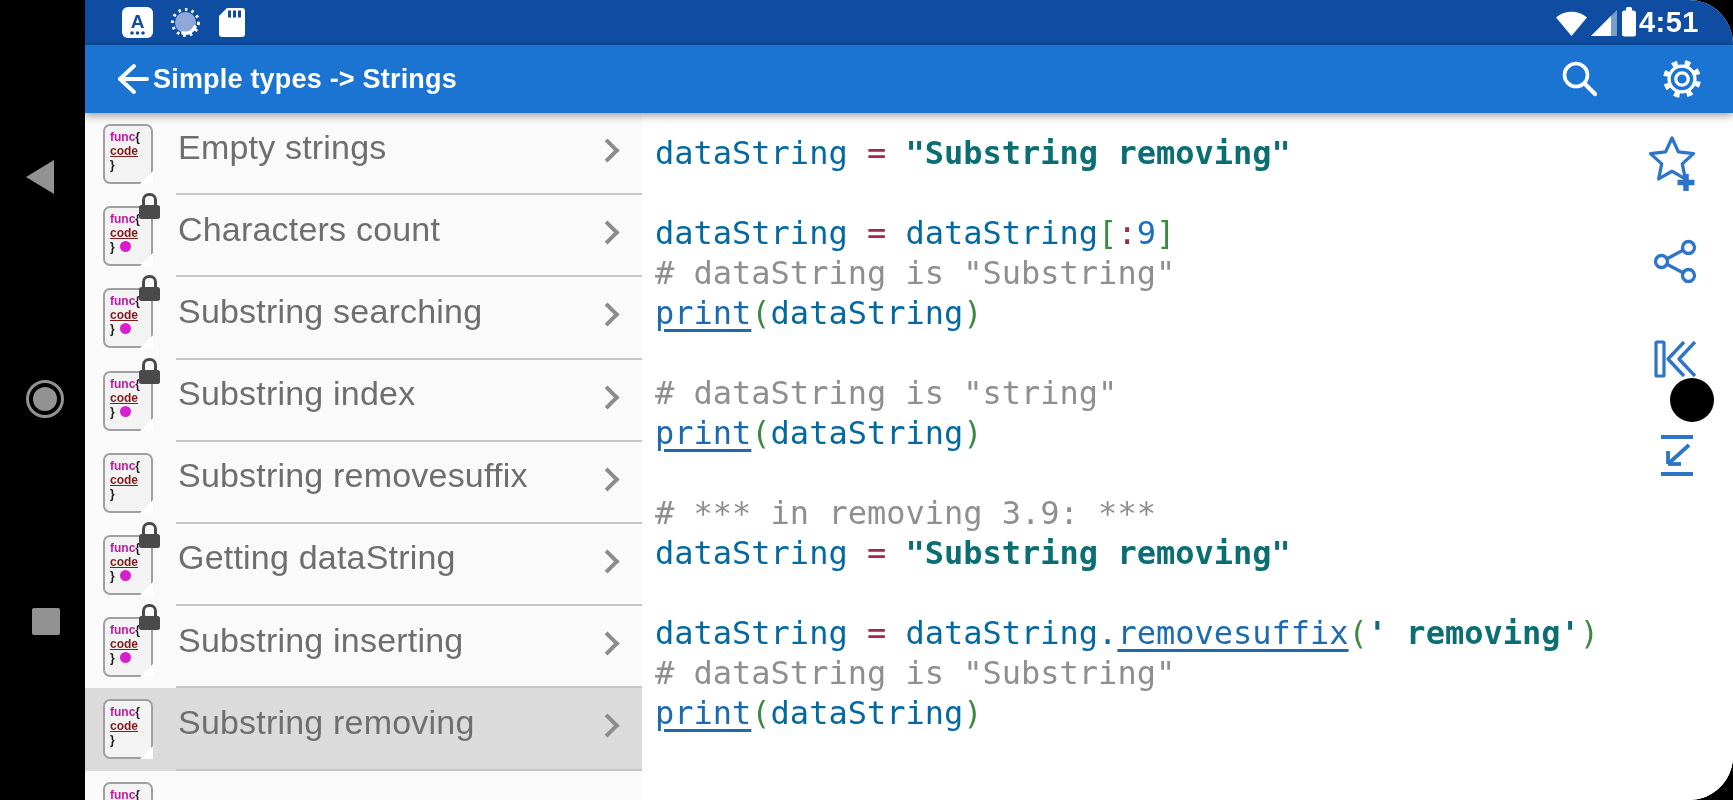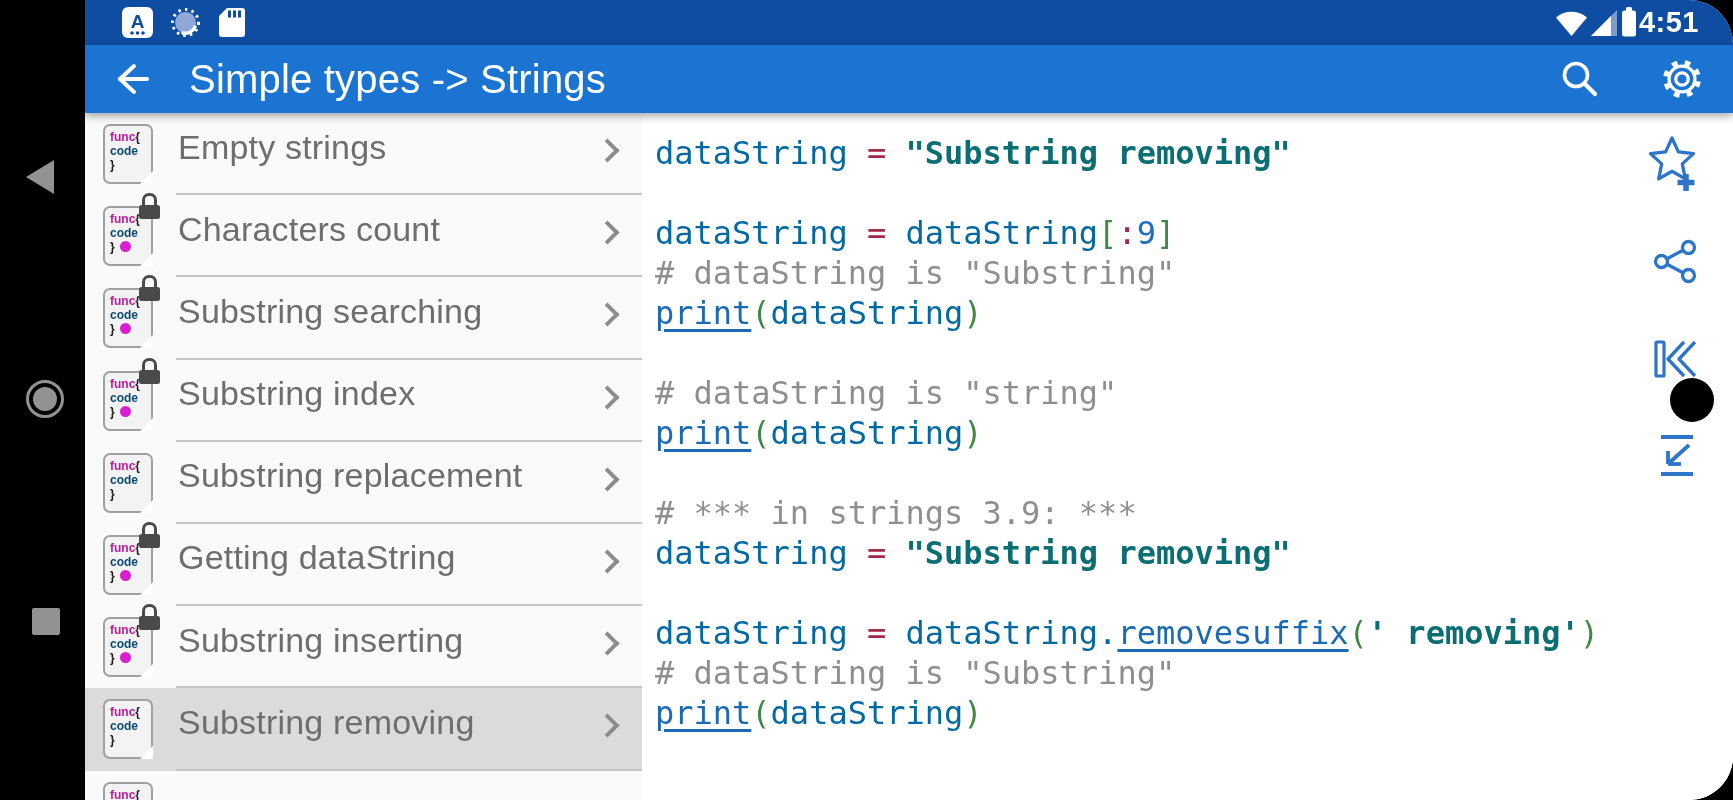--- a/index.html
+++ b/index.html
@@ -20,42 +20,42 @@
 
   
   .status-bar{position:relative;height:45px;background:#0E4DA1;}
   .sb-left{position:absolute;left:36px;top:6px;display:flex;align-items:center;gap:16px;}
   .sb-right{position:absolute;right:34px;top:0;height:45px;display:flex;align-items:center;}
   .sb-time{color:#fff;font-size:29px;font-weight:bold;letter-spacing:.5px;}
 
   
   .app-bar{position:relative;height:68px;background:#1B74D1;z-index:4;
     box-shadow:0 3px 8px rgba(0,0,0,.35);display:flex;align-items:center;}
-  .app-title{color:#fff;font-size:40px;font-weight:400;margin-left:36px;letter-spacing:.2px;}
+  .app-title{color:#fff;font-size:27px;font-weight:700;letter-spacing:.2px;}
   .ab-back{margin-left:22px;width:46px;height:46px;flex:none;}
   .ab-spacer{flex:1;}
   .ab-icon{width:46px;height:46px;flex:none;}
   .ab-search{margin-right:56px;}
   .ab-gear{margin-right:28px;}
 
   
   .content{position:relative;height:687px;display:flex;background:#fff;}
 
   
   .sidebar{width:557px;height:687px;background:#FAFAFA;overflow:hidden;position:relative;flex:none;}
   .srow{position:relative;height:82.2px;background:transparent;padding-left:8px;}
   .srow.selected{background:#DBDBDB;}
   .srow .divider{position:absolute;left:91px;right:0;bottom:0;height:2px;background:#C6C6C6;}
   .doc{position:absolute;left:18px;top:11px;width:50px;height:60px;background:#F3F3F3;
     border:2px solid #A0A0A0;border-radius:7px 7px 0 7px;
     font-weight:bold;font-size:12px;line-height:14px;padding:4px 0 0 5px;white-space:nowrap;}
   .doc .fold{position:absolute;right:-2px;bottom:-2px;width:0;height:0;
     border-left:13px solid transparent;border-bottom:13px solid #fff;}
   .doc .m{color:#BF1A9E;}
-  .doc .p{color:#0c4a6e;}
+  .doc .p{color:#7f1d1d;text-decoration:underline;}
   .doc .k{color:#1a1a1a;}
   .doc .dot{display:inline-block;width:11px;height:11px;border-radius:50%;background:#D91ECF;margin-left:5px;vertical-align:-1px;}
   .lock{position:absolute;left:52px;top:-2px;width:24px;height:28px;z-index:2;}
   .lock .shackle{width:15px;height:12px;border:3.5px solid #4A4A4A;border-bottom:none;border-radius:7px 7px 0 0;margin:0 auto;}
   .lock .lbody{width:21px;height:14px;background:#4A4A4A;border-radius:2.5px;margin:0 auto;}
   .slabel{position:absolute;left:93px;top:0;height:68px;display:flex;align-items:center;
     font-size:34px;color:#6E6E6E;letter-spacing:.2px;}
   .chev{position:absolute;right:26px;top:50%;width:17px;height:17px;margin-top:-12px;
     border-top:4px solid #8C8C8C;border-right:4px solid #8C8C8C;transform:rotate(45deg);}
 
@@ -199,21 +199,21 @@
           <div class="chev"></div>
           <div class="divider"></div>
         </div>
         <div class="srow">
           <div class="doc">
             <div><span class="m">func</span><span class="k">{</span></div>
             <div><span class="p">code</span></div>
             <div><span class="k">}</span></div>
             <span class="fold"></span>
           </div>
-          <div class="slabel">Substring replacement</div>
+          <div class="slabel">Substring removesuffix</div>
           <div class="chev"></div>
           <div class="divider"></div>
         </div>
         <div class="srow">
           <div class="doc">
             <div><span class="m">func</span><span class="k">{</span></div>
             <div><span class="p">code</span></div>
             <div><span class="k">}</span><span class="dot"></span></div>
             <span class="fold"></span>
           </div>
@@ -261,21 +261,21 @@
     <div class="code-pane" id="codePane">
         <div class="code-line"><span class="tk-t">dataString </span><span class="tk-o">=</span><span class="tk-t"> </span><span class="tk-s">"Substring removing"</span></div>
         <div class="code-line"></div>
         <div class="code-line"><span class="tk-t">dataString </span><span class="tk-o">=</span><span class="tk-t"> dataString</span><span class="tk-b">[</span><span class="tk-o">:</span><span class="tk-n">9</span><span class="tk-b">]</span></div>
         <div class="code-line"><span class="tk-c"># dataString is "Substring"</span></div>
         <div class="code-line"><span class="tk-f">print</span><span class="tk-b">(</span><span class="tk-t">dataString</span><span class="tk-b">)</span></div>
         <div class="code-line"></div>
         <div class="code-line"><span class="tk-c"># dataString is "string"</span></div>
         <div class="code-line"><span class="tk-f">print</span><span class="tk-b">(</span><span class="tk-t">dataString</span><span class="tk-b">)</span></div>
         <div class="code-line"></div>
-        <div class="code-line"><span class="tk-c"># *** in strings 3.9: ***</span></div>
+        <div class="code-line"><span class="tk-c"># *** in removing 3.9: ***</span></div>
         <div class="code-line"><span class="tk-t">dataString </span><span class="tk-o">=</span><span class="tk-t"> </span><span class="tk-s">"Substring removing"</span></div>
         <div class="code-line"></div>
         <div class="code-line"><span class="tk-t">dataString </span><span class="tk-o">=</span><span class="tk-t"> dataString.</span><span class="tk-f">removesuffix</span><span class="tk-b">(</span><span class="tk-s">' removing'</span><span class="tk-b">)</span></div>
         <div class="code-line"><span class="tk-c"># dataString is "Substring"</span></div>
         <div class="code-line"><span class="tk-f">print</span><span class="tk-b">(</span><span class="tk-t">dataString</span><span class="tk-b">)</span></div>
       </div>
   </div>
 
   <svg class="act" style="left:1559px;top:134px;" width="58" height="60" viewBox="0 0 58 60">
     <path d="M28 4 L34.4 17.9 L49.5 19.6 L38.3 29.9 L41.3 44.9 L28 37.3 L14.7 44.9 L17.7 29.9 L6.5 19.6 L21.6 17.9 Z" fill="none" stroke="#2E74C9" stroke-width="3.3" stroke-linejoin="round"></path>

